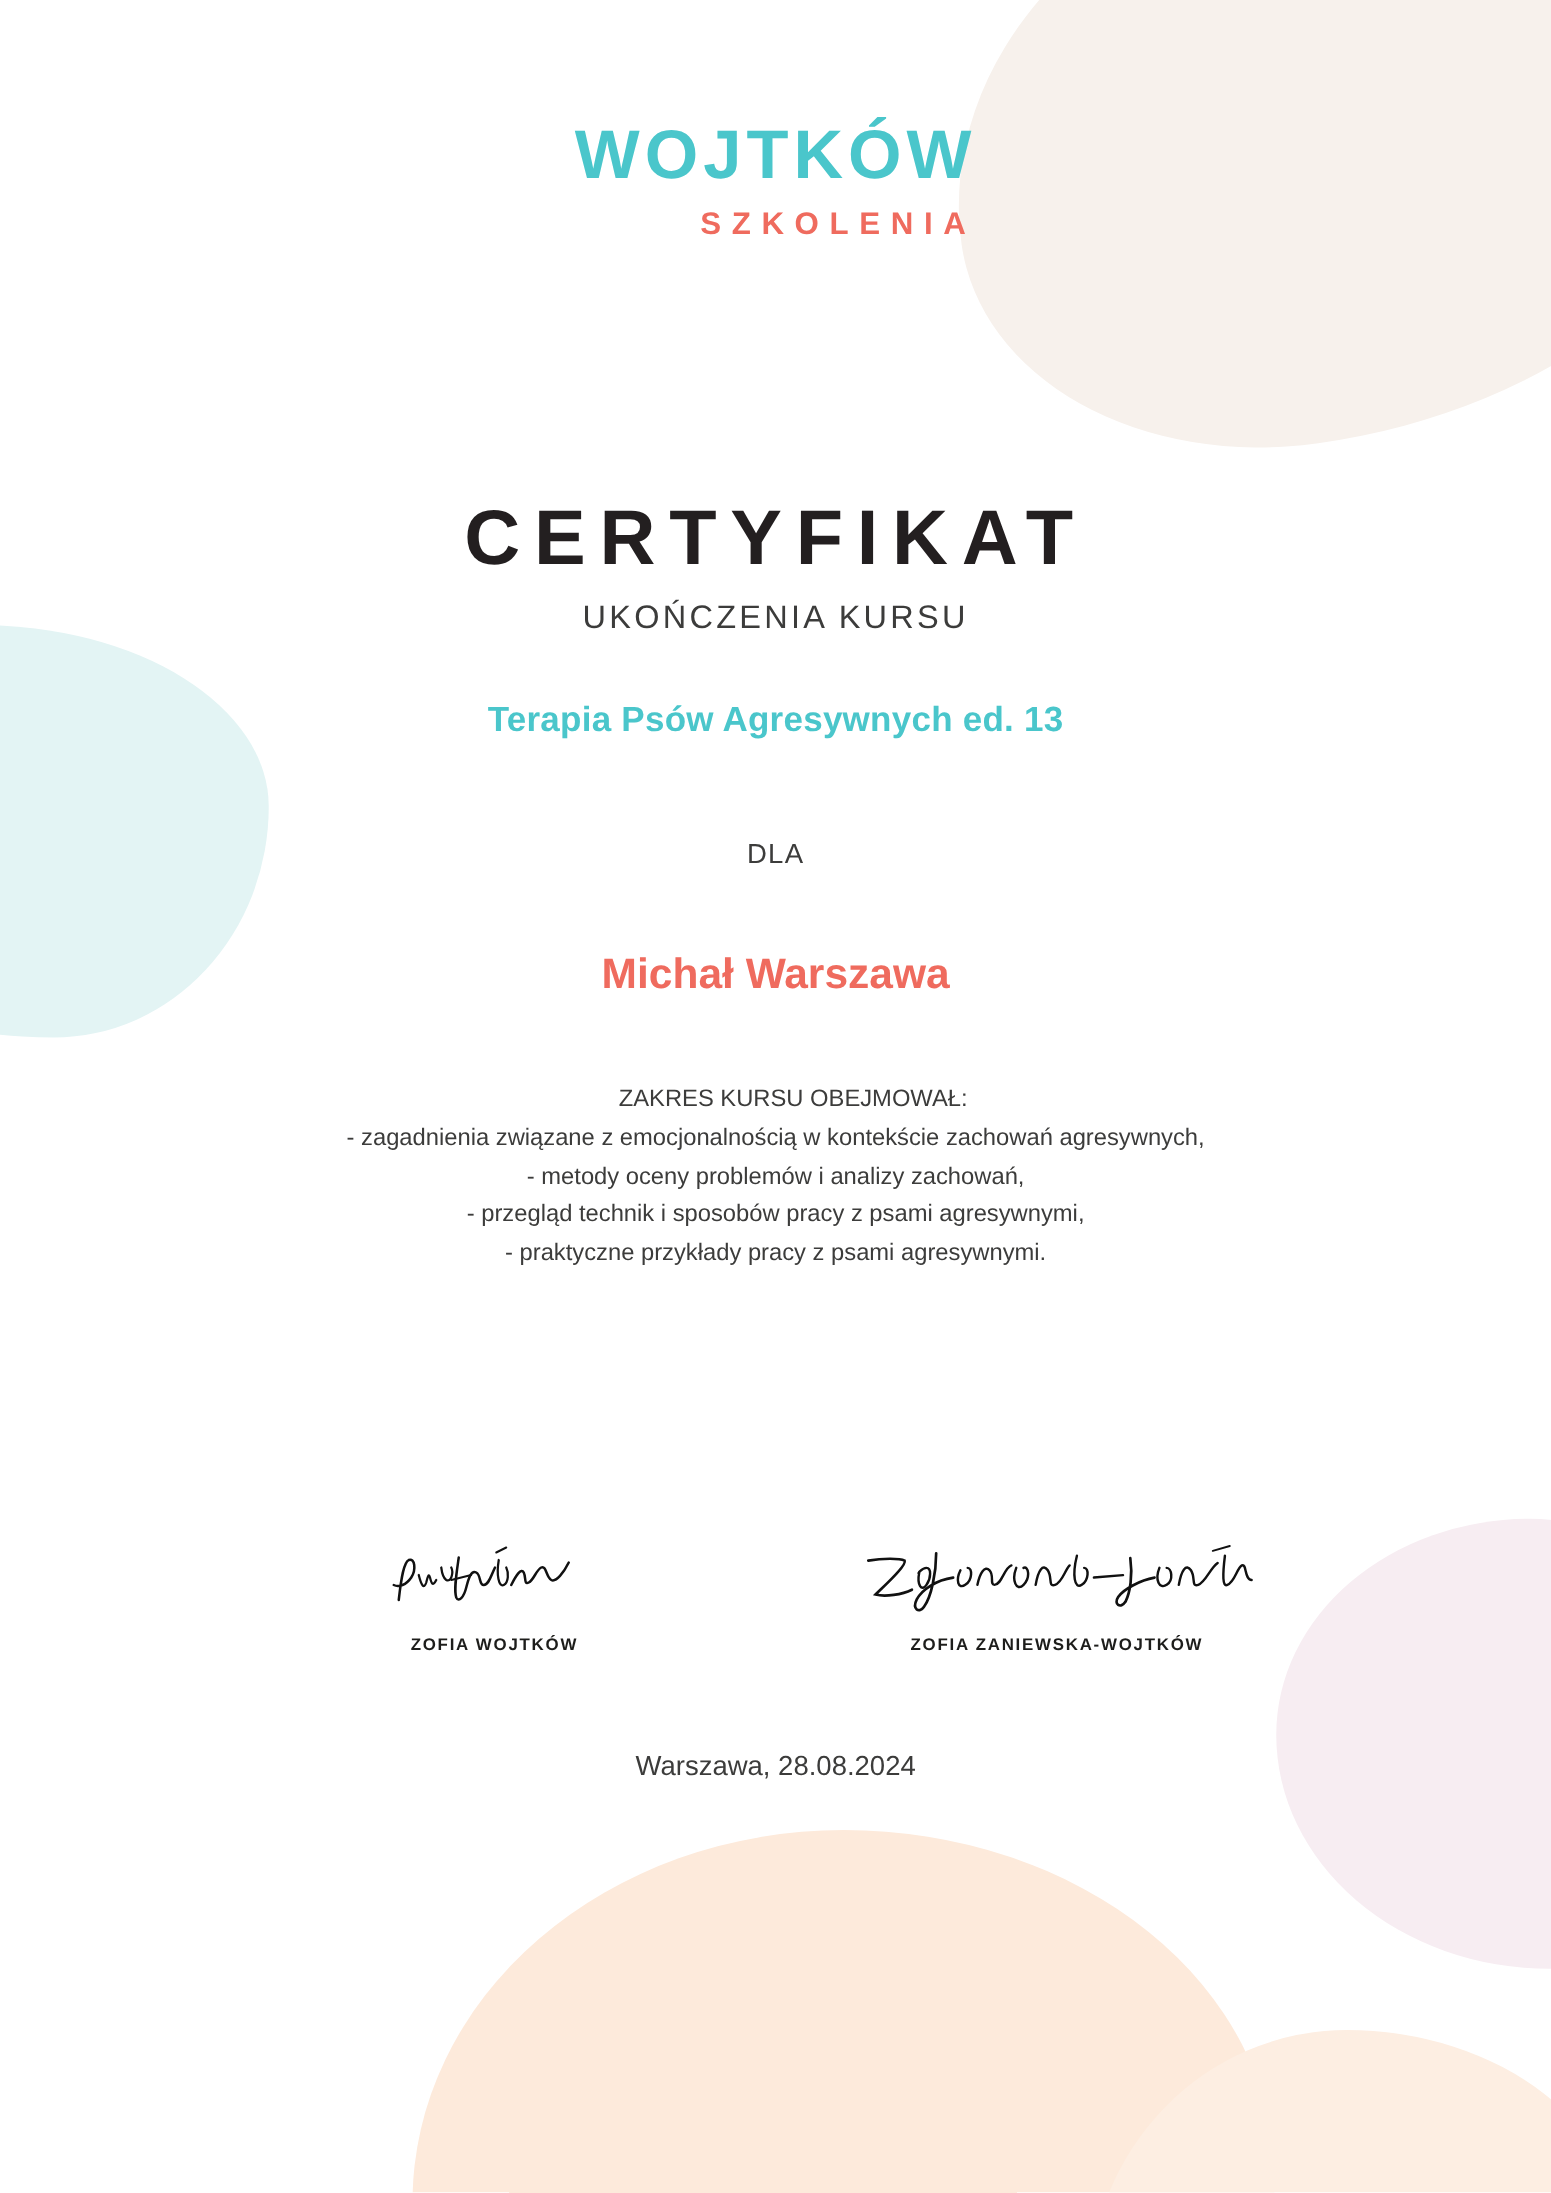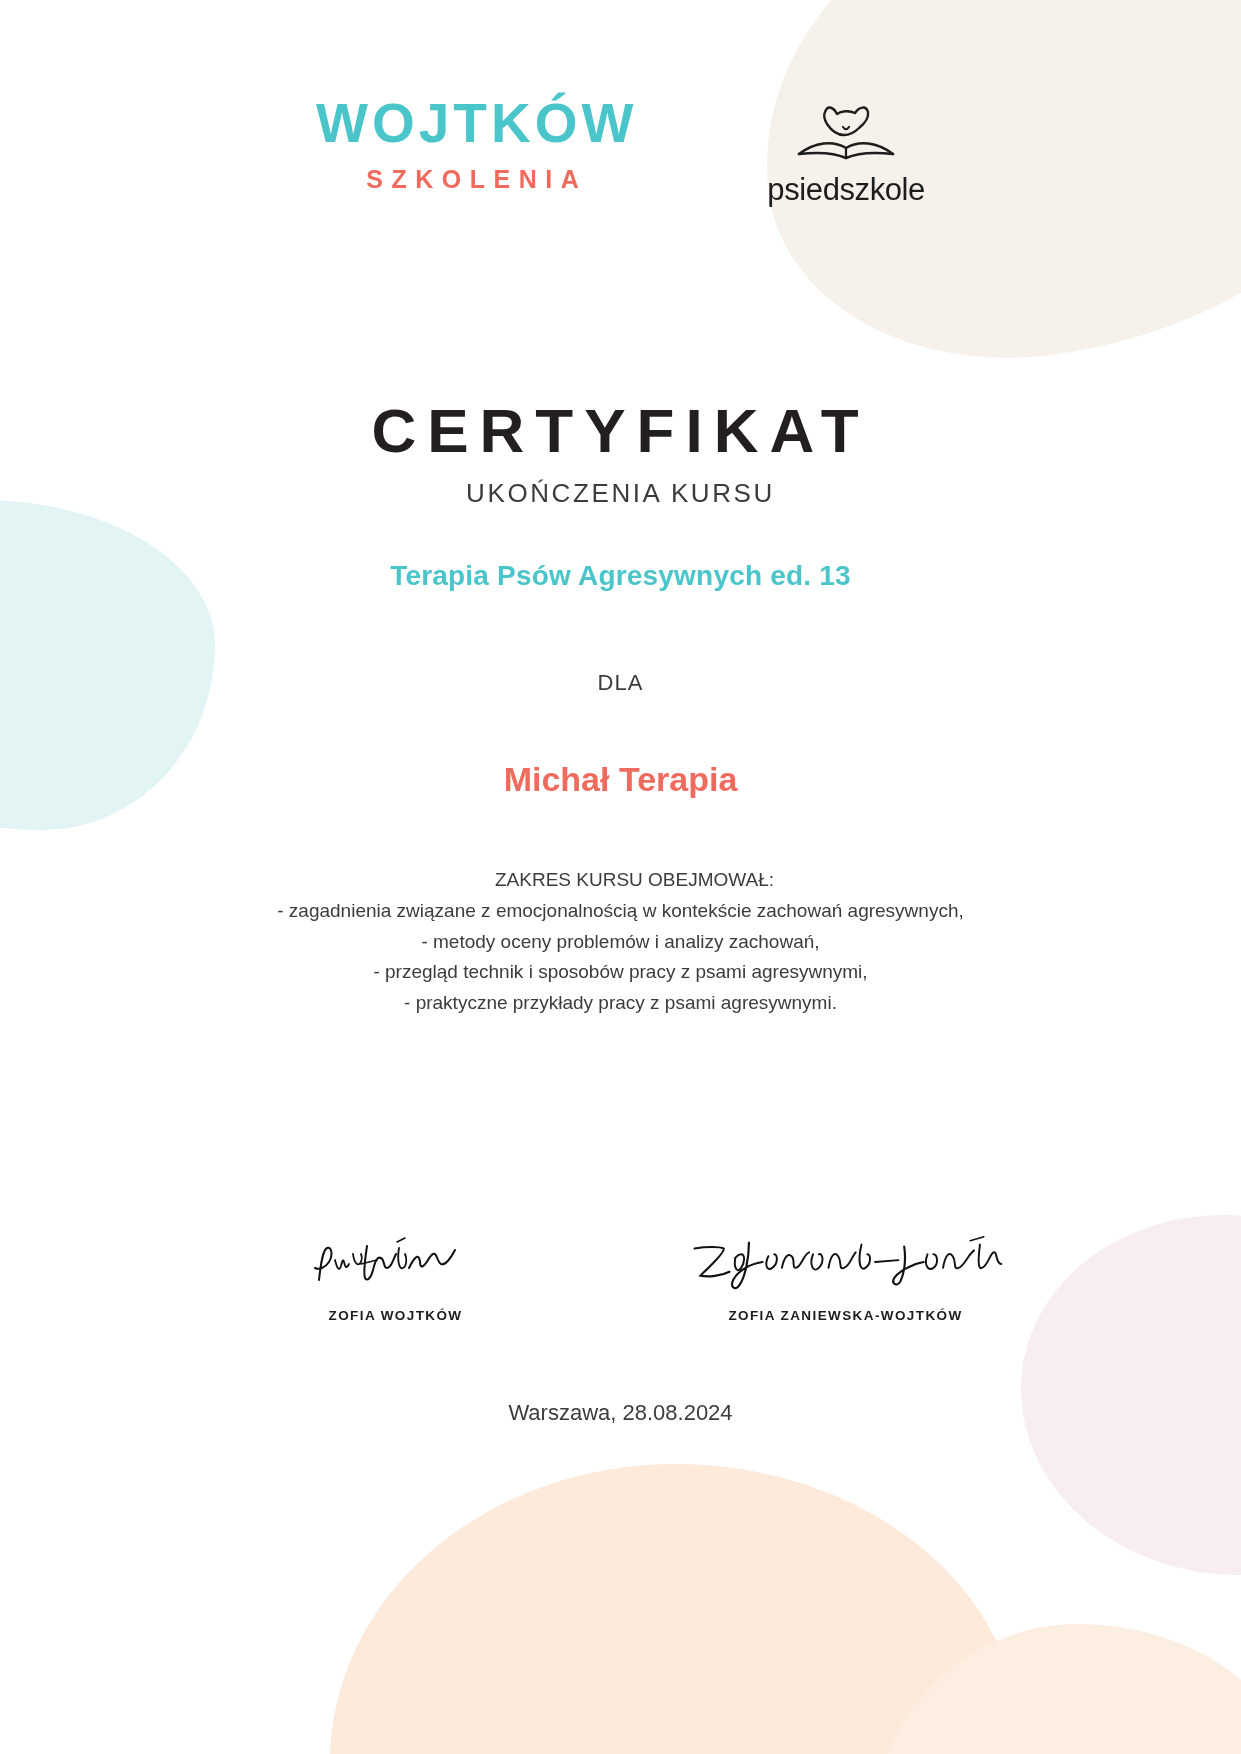--- a/index.html
+++ b/index.html
@@ -78,21 +78,21 @@
     position: absolute;
     top: 96px;
     left: 0;
     right: 0;
     display: flex;
     justify-content: center;
     align-items: flex-start;
     gap: 130px;
   }
   .logo-wojtkow {
-    text-align: center;
+    text-align: right;
   }
   .logo-wojtkow .brand {
     font-size: 55px;
     font-weight: 700;
     letter-spacing: 4px;
     color: #4ac6cb;
     line-height: 1;
   }
   .logo-wojtkow .sub {
     margin-top: 14px;
@@ -240,40 +240,28 @@
 
   <div class="content">
 
     <div class="header">
 
       <div class="logo-wojtkow">
         <div class="brand">WOJTKÓW</div>
         <div class="sub">SZKOLENIA</div>
       </div>
 
-      <div class="logo-psiedszkole">
-        <span class="mark">
-          <svg width="130" height="68" viewBox="0 0 130 68" fill="none" xmlns="http://www.w3.org/2000/svg">
-            <path d="M44 10 C47 2, 53 6, 56 12 C60 9, 68 8, 74 11 C78 5, 85 3, 87 10 C88 16, 83 22, 78 26 C74 30, 68 33, 63 33 C56 33, 50 28, 46 22 C43 17, 42 14, 44 10 Z" stroke="#1d1d1b" stroke-width="2.4" fill="none" stroke-linejoin="round" stroke-linecap="round"></path>
-            <path d="M62 25 C64 28, 66 28, 68 25" stroke="#1d1d1b" stroke-width="2.2" fill="none" stroke-linecap="round"></path>
-            <path d="M18 52 C34 40, 52 38, 65 46 C78 38, 96 40, 112 52" stroke="#1d1d1b" stroke-width="2.6" fill="none" stroke-linecap="round"></path>
-            <path d="M18 52 C36 50, 54 51, 65 56 C76 51, 94 50, 112 52" stroke="#1d1d1b" stroke-width="2.6" fill="none" stroke-linecap="round"></path>
-            <path d="M65 46 L65 56" stroke="#1d1d1b" stroke-width="2.2" stroke-linecap="round"></path>
-          </svg>
-        </span>
-        <div class="word">psiedszkole</div>
-      </div>
 
     </div>
 
     <div class="cert-title">CERTYFIKAT</div>
     <div class="cert-subtitle">UKOŃCZENIA KURSU</div>
     <div class="course-name">Terapia Psów Agresywnych ed. 13</div>
     <div class="for-label">DLA</div>
-    <div class="recipient">Michał Terapia</div>
+    <div class="recipient">Michał Warszawa</div>
 
     <div class="scope">
       <span class="scope-head">ZAKRES KURSU OBEJMOWAŁ:</span>
       <span class="scope-line">- zagadnienia związane z emocjonalnością w kontekście zachowań agresywnych,</span>
       <span class="scope-line">- metody oceny problemów i analizy zachowań,</span>
       <span class="scope-line">- przegląd technik i sposobów pracy z psami agresywnymi,</span>
       <span class="scope-line">- praktyczne przykłady pracy z psami agresywnymi.</span>
     </div>
 
     <div class="signatures">

